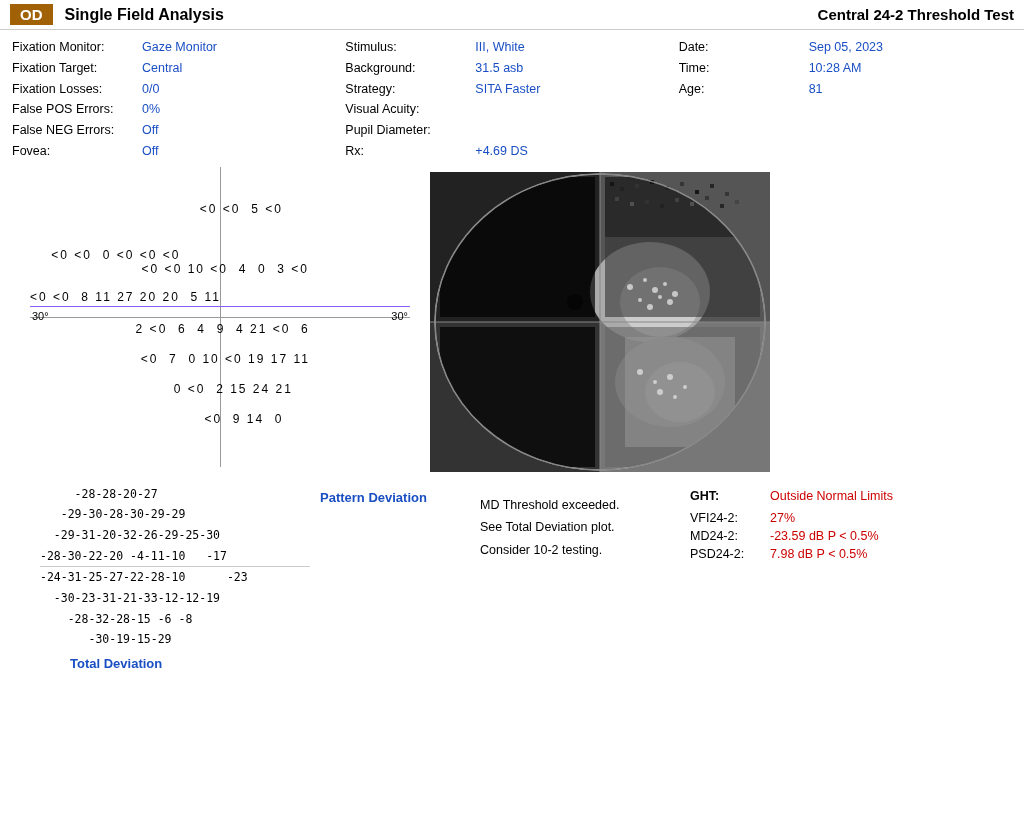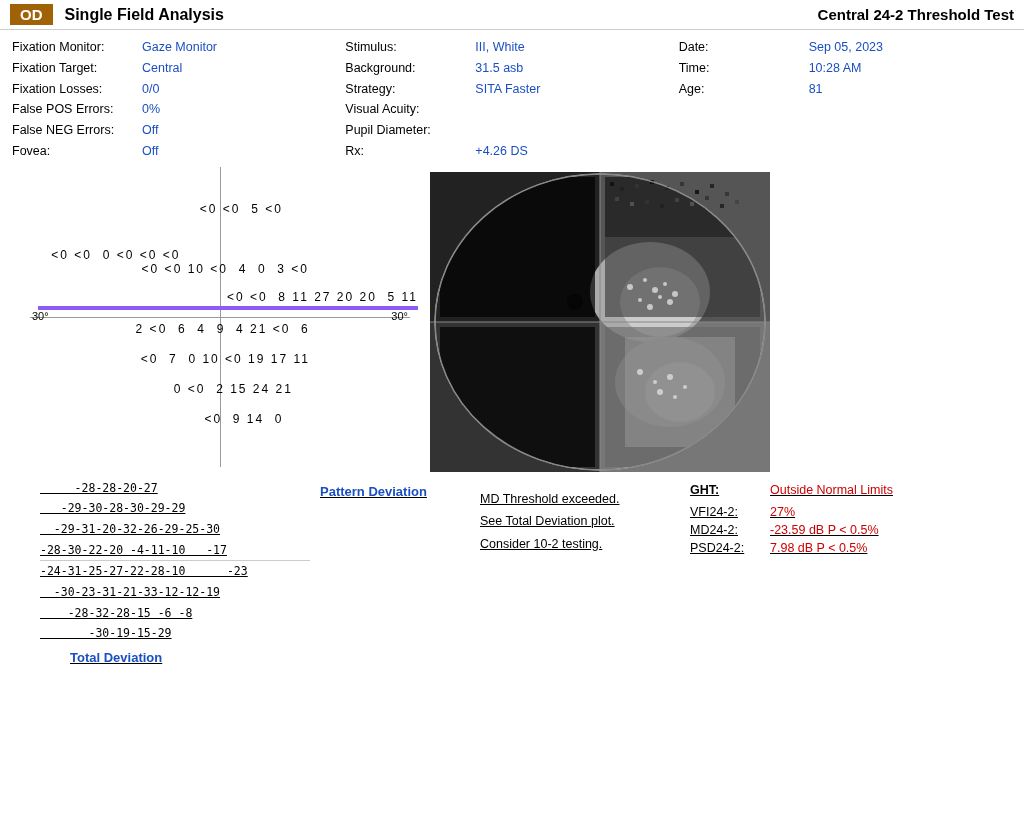--- a/index.html
+++ b/index.html
@@ -116,21 +116,21 @@
     <div class="info-row">
       <span class="info-label">Visual Acuity:</span>
       <span class="info-value"></span>
     </div>
     <div class="info-row">
       <span class="info-label">Pupil Diameter:</span>
       <span class="info-value"></span>
     </div>
     <div class="info-row">
       <span class="info-label">Rx:  </span>
-      <span class="info-value">+4.26 DS</span>
+      <span class="info-value">+4.69 DS</span>
     </div>
   </div>
 
   <div class="info-col">
     <div class="info-row">
       <span class="info-label">Date:</span>
       <span class="info-value">Sep 05, 2023</span>
     </div>
     <div class="info-row">
       <span class="info-label">Time:</span>
@@ -157,21 +157,21 @@
 
       <div style="position:absolute; top:35px; left:0; width:100%; text-align:center; font-size:12px; letter-spacing:2px;">
         &nbsp;&nbsp;&nbsp;&nbsp;&nbsp;&nbsp;&nbsp;&nbsp;&lt;0 &lt;0&nbsp;&nbsp;5 &lt;0
       </div>
       <div style="position:absolute; top:81px; left:0; width:100%; text-align:left; font-size:12px; letter-spacing:2px;">
         &nbsp;&nbsp;&nbsp;&nbsp;&lt;0 &lt;0 &nbsp;0 &lt;0 &lt;0 &lt;0
       </div>
       <div style="position:absolute; top:95px; left:0; width:100%; text-align:center; font-size:12px; letter-spacing:2px;">
         &nbsp;&nbsp;&lt;0 &lt;0 10 &lt;0 &nbsp;4 &nbsp;0 &nbsp;3 &lt;0
       </div>
-      <div style="position:absolute; top:123px; left:8px; width:100%; text-align:right; font-size:12px; letter-spacing:2px; border-bottom:4px solid #8b5cf6; padding-bottom:2px;">
+      <div style="position:absolute; top:123px; left:0; width:100%; text-align:left; font-size:12px; letter-spacing:2px; border-bottom:1px solid #8b5cf6; padding-bottom:2px;">
         &lt;0 &lt;0 &nbsp;8 11 27 20 20 &nbsp;5 11
       </div>
       <div style="position:absolute; top:155px; left:0; width:100%; text-align:center; font-size:12px; letter-spacing:2px;">
         &nbsp;2 &lt;0 &nbsp;6 &nbsp;4 &nbsp;9 &nbsp;4 21 &lt;0 &nbsp;6
       </div>
       <div style="position:absolute; top:185px; left:0; width:100%; text-align:center; font-size:12px; letter-spacing:2px;">
         &nbsp;&nbsp;&lt;0 &nbsp;7 &nbsp;0 10 &lt;0 19 17 11
       </div>
       <div style="position:absolute; top:215px; left:0; width:100%; text-align:center; font-size:12px; letter-spacing:2px;">
         &nbsp;&nbsp;&nbsp;&nbsp;&nbsp;0 &lt;0 &nbsp;2 15 24 21
@@ -270,21 +270,21 @@
 
         <ellipse cx="170" cy="150" rx="165" ry="148" fill="none" stroke="#888" stroke-width="1.5"></ellipse>
 
         <line x1="170" y1="0" x2="170" y2="300" stroke="#888" stroke-width="1"></line>
         <line x1="0" y1="150" x2="340" y2="150" stroke="#888" stroke-width="1"></line>
       </svg>
     </div>
   </div>
 </div>
 
-<div style="display:flex; padding: 4px 10px 0 10px; margin-top:2px;text-decoration:underline;">
+<div style="display:flex; padding: 4px 10px 0 10px; margin-top:8px;">
 
   <div style="width:300px;">
     <div style="font-size:11.5px; line-height:1.8; font-family:monospace; padding-left:30px; margin-top:0;">
       <div>&nbsp;&nbsp;&nbsp;&nbsp;&nbsp;-28-28-20-27</div>
       <div>&nbsp;&nbsp;&nbsp;-29-30-28-30-29-29</div>
       <div>&nbsp;&nbsp;-29-31-20-32-26-29-25-30</div>
       <div style="border-bottom:1px solid #ccc;">-28-30-22-20 -4-11-10&nbsp;&nbsp;&nbsp;-17</div>
       <div>-24-31-25-27-22-28-10&nbsp;&nbsp;&nbsp;&nbsp;&nbsp;&nbsp;-23</div>
       <div>&nbsp;&nbsp;-30-23-31-21-33-12-12-19</div>
       <div>&nbsp;&nbsp;&nbsp;&nbsp;-28-32-28-15 -6 -8</div>

